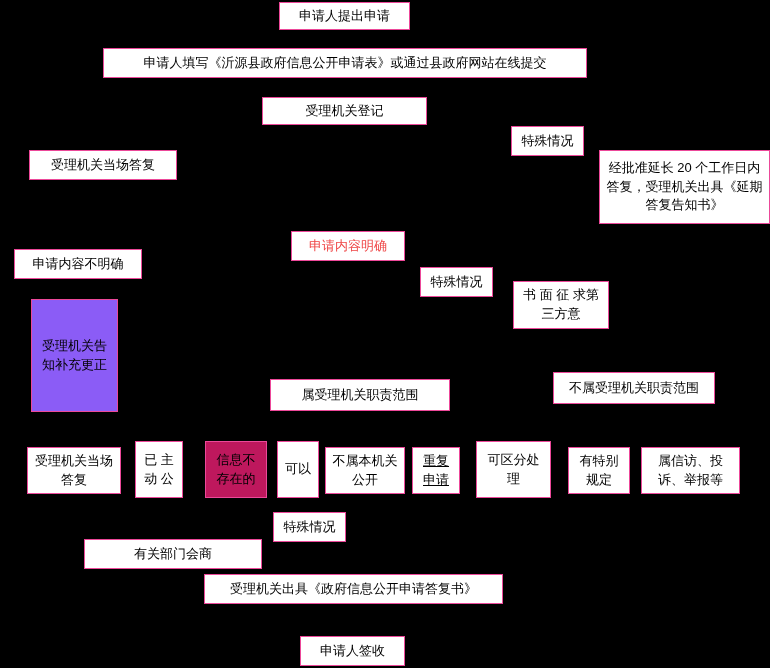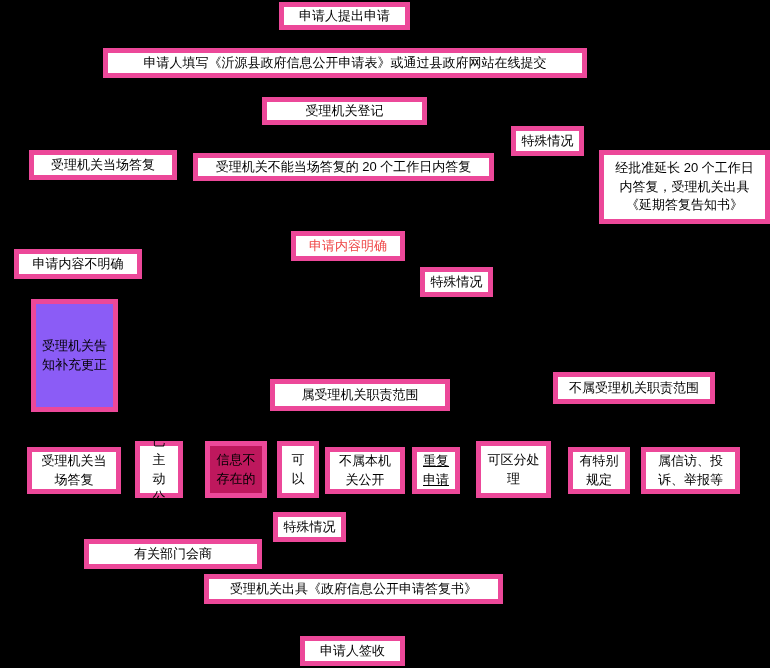--- a/index.html
+++ b/index.html
@@ -12,21 +12,21 @@
     width: 770px;
     height: 668px;
     background: #000000;
     overflow: hidden;
     font-family: "Liberation Sans", sans-serif;
   }
   .node {
     position: absolute;
     background: #ffffff;
     color: #000000;
-    border: 5px solid #ec4899;
+    border: 1px solid #ec4899;
     box-sizing: border-box;
     display: flex;
     align-items: center;
     justify-content: center;
     text-align: center;
     font-size: 13px;
     line-height: 1.45;
     padding: 3px 5px;
     white-space: pre-wrap;
     word-break: break-all;
@@ -34,25 +34,25 @@
 </style>
 </head>
 <body>
 
 <div id="canvas">
     <div class="node" style="left: 279px; top: 2px; width: 131px; height: 28px; background: rgb(255, 255, 255); color: rgb(0, 0, 0);">申请人提出申请</div>
     <div class="node" style="left: 262px; top: 97px; width: 165px; height: 28px; background: rgb(255, 255, 255); color: rgb(0, 0, 0);">受理机关登记</div>
     <div class="node" style="left: 103px; top: 48px; width: 484px; height: 30px; background: rgb(255, 255, 255); color: rgb(0, 0, 0);">申请人填写《沂源县政府信息公开申请表》或通过县政府网站在线提交</div>
     <div class="node" style="left: 511px; top: 126px; width: 73px; height: 30px; background: rgb(255, 255, 255); color: rgb(0, 0, 0);">特殊情况</div>
     <div class="node" style="left: 29px; top: 150px; width: 148px; height: 30px; background: rgb(255, 255, 255); color: rgb(0, 0, 0);">受理机关当场答复</div>
-    <div class="node" style="left: 193px; top: 153px; width: 301px; height: 28px; background: rgb(255, 255, 255); color: rgb(0, 0, 0);">受理机关不能当场答复的 20 个工作日内答复</div>
     <div class="node" style="left: 599px; top: 150px; width: 171px; height: 74px; background: rgb(255, 255, 255); color: rgb(0, 0, 0);">经批准延长 20 个工作日内答复，受理机关出具《延期答复告知书》</div>
     <div class="node" style="left: 14px; top: 249px; width: 128px; height: 30px; background: rgb(255, 255, 255); color: rgb(0, 0, 0);">申请内容不明确</div>
     <div class="node" style="left: 291px; top: 231px; width: 114px; height: 30px; background: rgb(255, 255, 255); color: #ef4444;">申请内容明确</div>
     <div class="node" style="left: 420px; top: 267px; width: 73px; height: 30px; background: rgb(255, 255, 255); color: rgb(0, 0, 0);">特殊情况</div>
+    <div class="node" style="left: 513px; top: 281px; width: 96px; height: 48px; background: rgb(255, 255, 255); color: rgb(0, 0, 0);">书 面 征 求第三方意</div>
     <div class="node" style="left: 31px; top: 299px; width: 87px; height: 113px; background: #8b5cf6; color: rgb(0, 0, 0);">受理机关告知补充更正</div>
     <div class="node" style="left: 270px; top: 379px; width: 180px; height: 32px; background: rgb(255, 255, 255); color: rgb(0, 0, 0);">属受理机关职责范围</div>
     <div class="node" style="left: 553px; top: 372px; width: 162px; height: 32px; background: rgb(255, 255, 255); color: rgb(0, 0, 0);">不属受理机关职责范围</div>
     <div class="node" style="left: 27px; top: 447px; width: 94px; height: 47px; background: rgb(255, 255, 255); color: rgb(0, 0, 0);">受理机关当场答复</div>
     <div class="node" style="left: 135px; top: 441px; width: 48px; height: 57px; background: rgb(255, 255, 255); color: rgb(0, 0, 0);">已 主 动 公</div>
     <div class="node" style="left: 205px; top: 441px; width: 62px; height: 57px; background: #be185d; color: rgb(0, 0, 0);">信息不存在的</div>
     <div class="node" style="left: 277px; top: 441px; width: 42px; height: 57px; background: rgb(255, 255, 255); color: rgb(0, 0, 0);">可以</div>
     <div class="node" style="left: 325px; top: 447px; width: 80px; height: 47px; background: rgb(255, 255, 255); color: rgb(0, 0, 0);">不属本机关公开</div>
     <div class="node" style="left: 412px; top: 447px; width: 48px; height: 47px; background: rgb(255, 255, 255); color: rgb(0, 0, 0); text-decoration: underline;">重复申请</div>
     <div class="node" style="left: 476px; top: 441px; width: 75px; height: 57px; background: rgb(255, 255, 255); color: rgb(0, 0, 0);">可区分处理</div>

